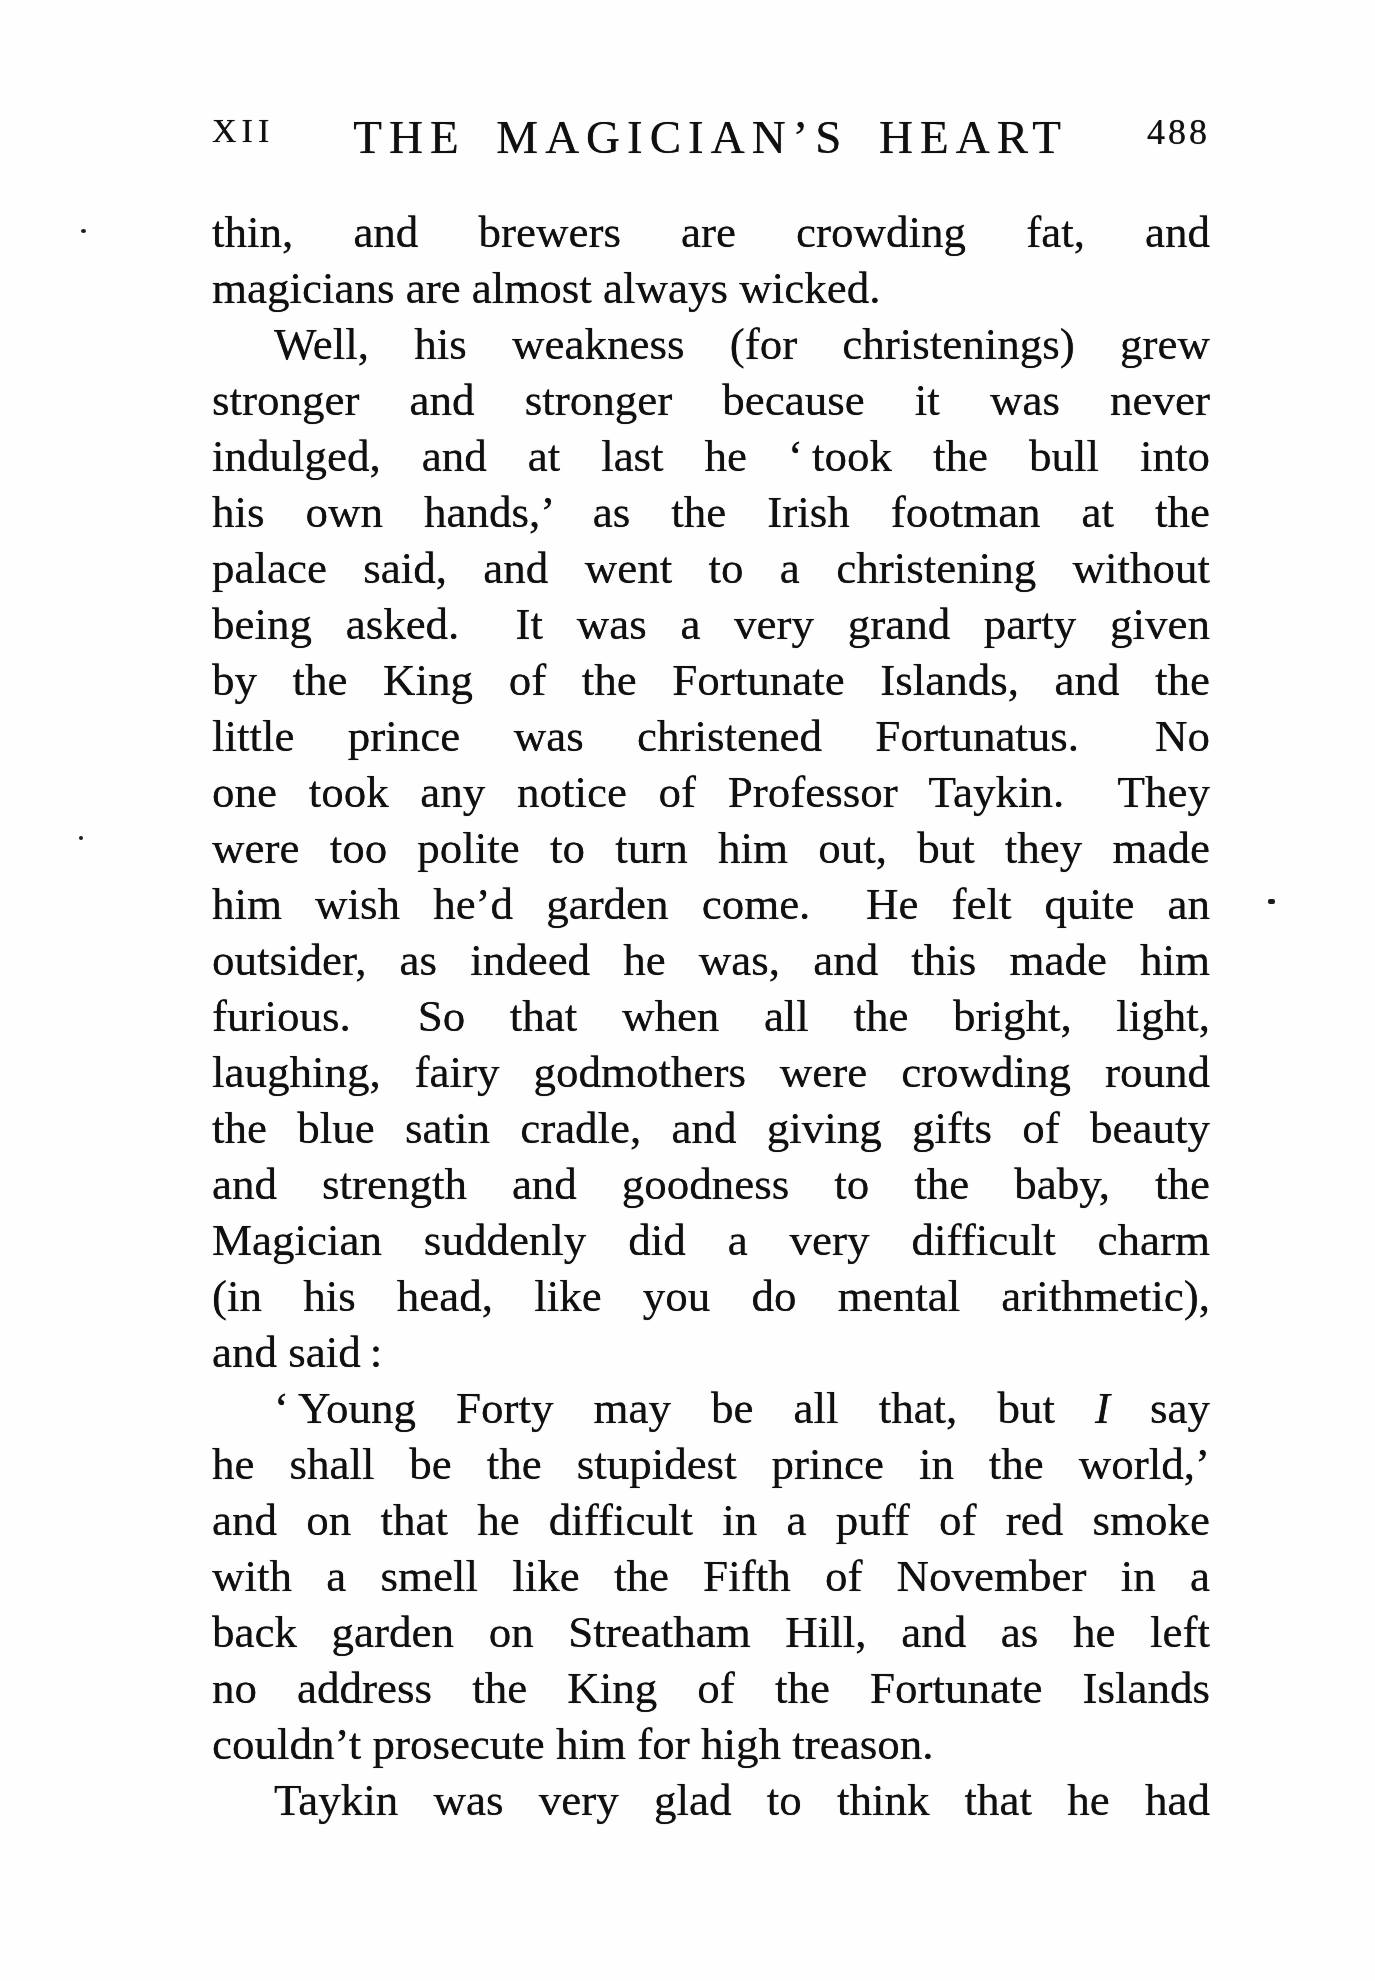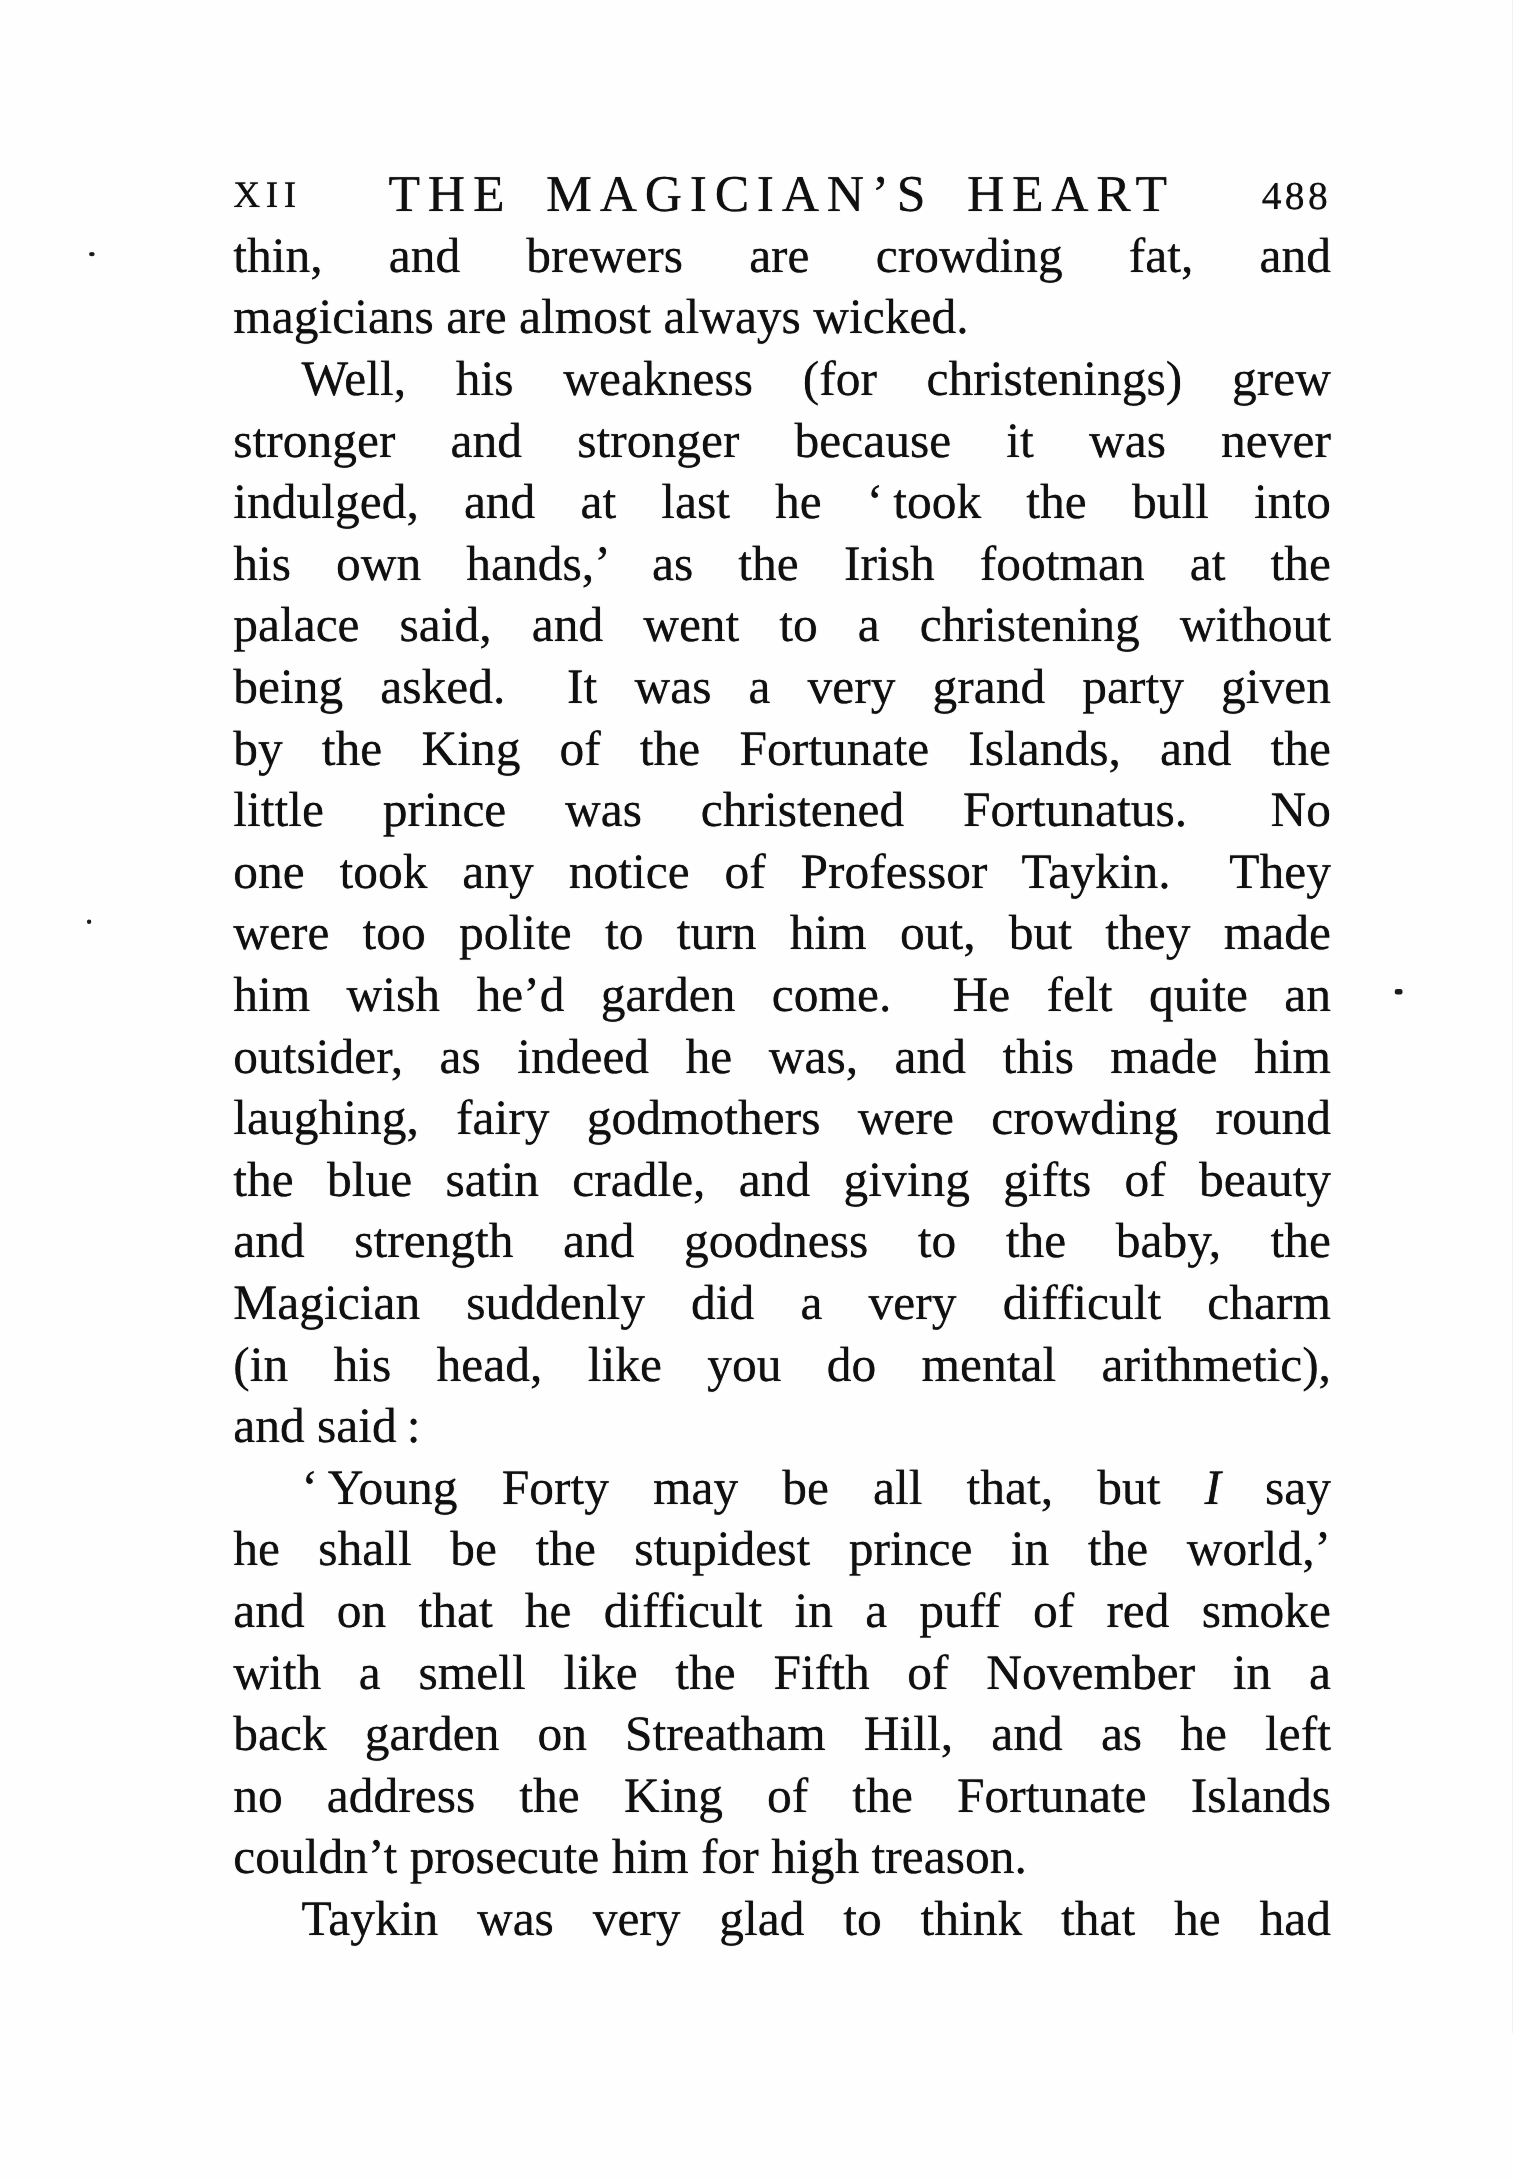--- a/index.html
+++ b/index.html
@@ -20,22 +20,21 @@
   }
 
   
   .running-header {
     position: absolute;
     left: 212px;
     top: 114px;
     width: 998px;
     display: flex;
     justify-content: space-between;
-    align-items: center;
-    margin-top: 40px;
+    align-items: flex-start;
   }
   .chapter {
     font-size: 34px;
     letter-spacing: 5px;
     line-height: 1;
   }
   .title {
     font-size: 47px;
     letter-spacing: 7px;
     word-spacing: 12px;
@@ -96,20 +95,21 @@
         <div class="line fill">indulged, and at last he ‘ took the bull into</div>
         <div class="line fill">his own hands,’ as the Irish footman at the</div>
         <div class="line fill">palace said, and went to a christening without</div>
         <div class="line fill">being asked.  It was a very grand party given</div>
         <div class="line fill">by the King of the Fortunate Islands, and the</div>
         <div class="line fill">little prince was christened Fortunatus.  No</div>
         <div class="line fill">one took any notice of Professor Taykin.  They</div>
         <div class="line fill">were too polite to turn him out, but they made</div>
         <div class="line fill">him wish he’d garden come.  He felt quite an</div>
         <div class="line fill">outsider, as indeed he was, and this made him</div>
+        <div class="line fill">furious.  So that when all the bright, light,</div>
         <div class="line fill">laughing, fairy godmothers were crowding round</div>
         <div class="line fill">the blue satin cradle, and giving gifts of beauty</div>
         <div class="line fill">and strength and goodness to the baby, the</div>
         <div class="line fill">Magician suddenly did a very difficult charm</div>
         <div class="line fill">(in his head, like you do mental arithmetic),</div>
         <div class="line">and said :</div>
       </div>
       <div class="paragraph">
         <div class="line indent fill">‘ Young Forty may be all that, but <i>I</i> say</div>
         <div class="line fill">he shall be the stupidest prince in the world,’</div>

